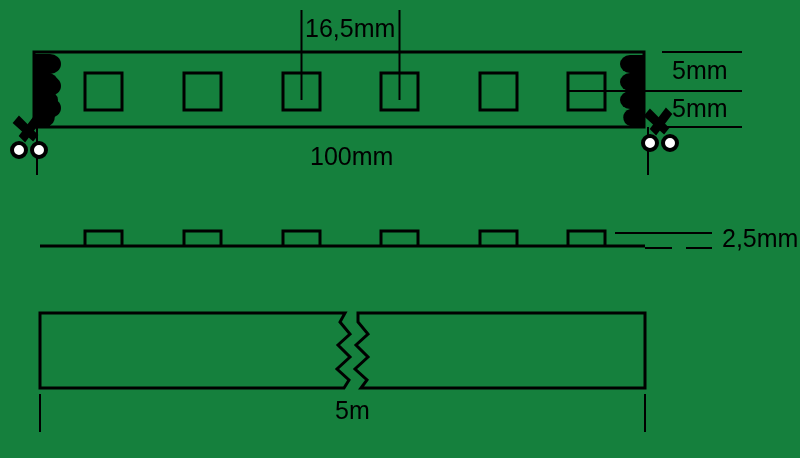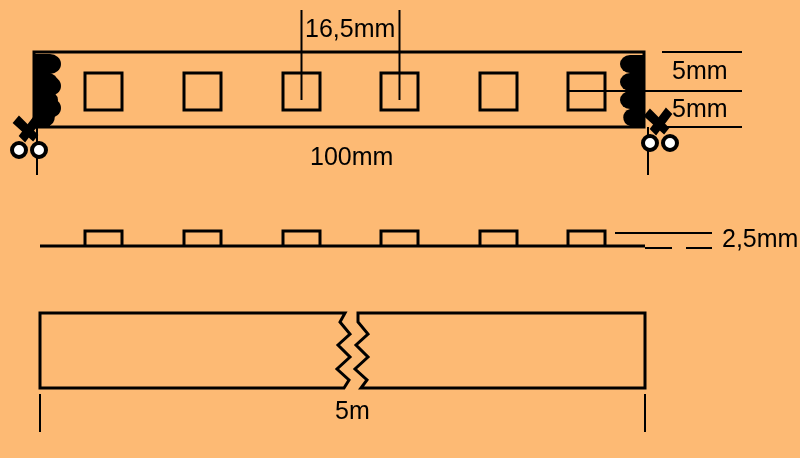--- a/index.html
+++ b/index.html
@@ -8,21 +8,21 @@
     background: #ffffff;
   }
   body {
     font-family: "Liberation Sans", sans-serif;
     color: #000000;
   }
   #stage {
     position: relative;
     width: 800px;
     height: 458px;
-    background: #fdba74;
+    background: #15803d;
     overflow: hidden;
   }
   #drawing {
     position: absolute;
     left: 0;
     top: 0;
     width: 800px;
     height: 458px;
     display: block;
   }

